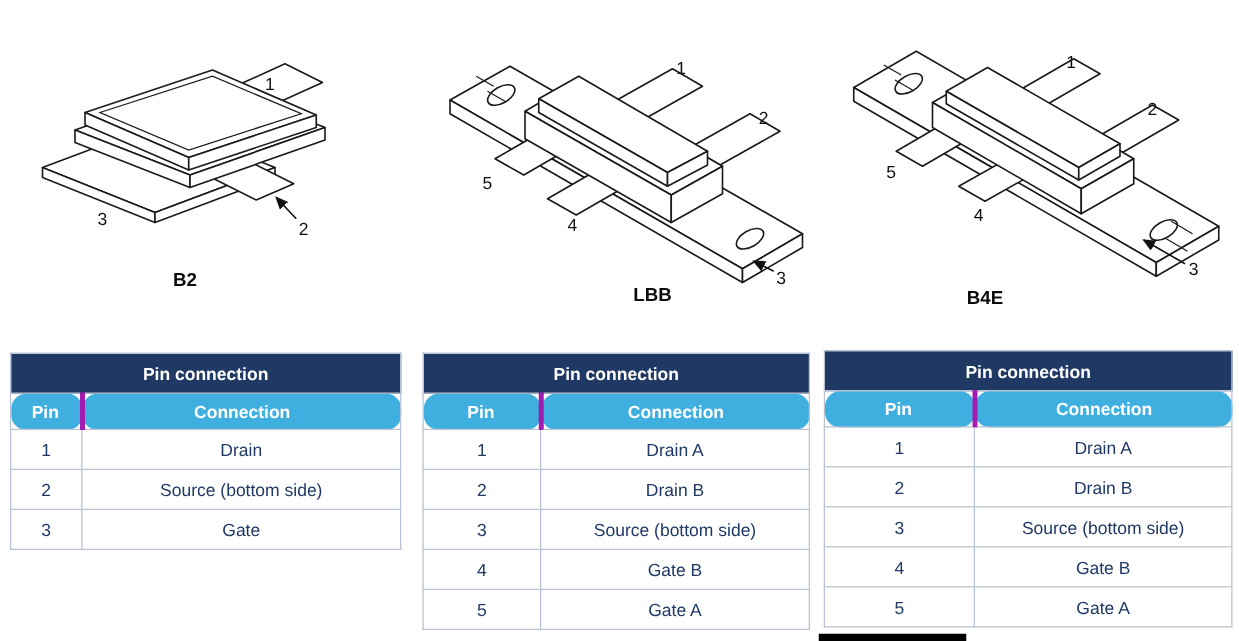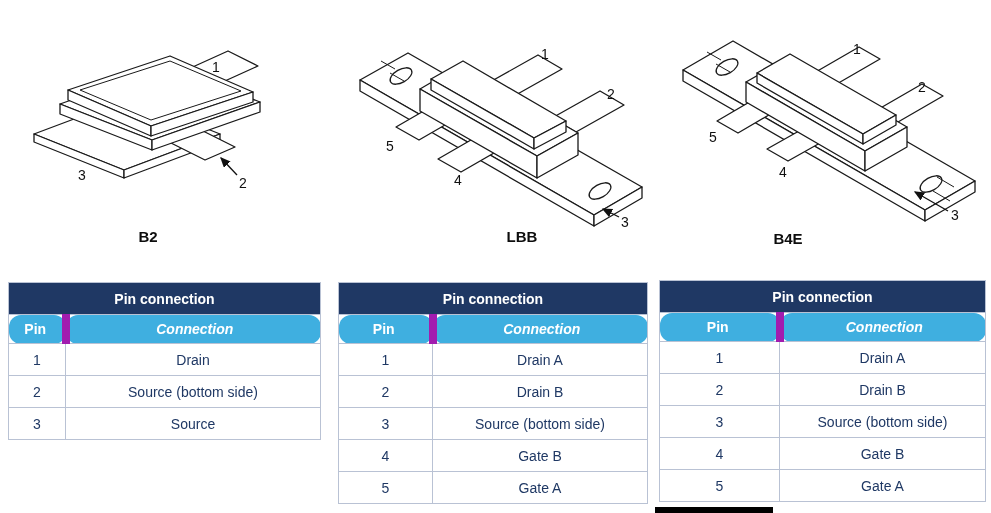--- a/index.html
+++ b/index.html
@@ -48,21 +48,21 @@
     margin-left: 11px;
   }
   .pin-table .t-sub th {
     background: var(--subheader-blue, #3fafe0);
     color: #ffffff;
     font-size: 14px;
     font-weight: bold;
     height: 29px;
     border-radius: 12px;
   }
-  .pin-table .t-sub th + th { border-left: 8px solid #a21caf; font-style: italic; }
+  .pin-table .t-sub th + th { border-left: 4px solid #a21caf; }
   .pin-table td {
     height: 32px;
     text-align: center;
     font-size: 14px;
     color: var(--cell-text, #1f3864);
   }
   .bottom-bar { position: absolute; background: #000000; }
 </style>
 </head>
 <body>
@@ -95,21 +95,21 @@
       <polygon class="f" points="48,60 131,96 131,106 48,70"></polygon>
       <polygon class="f" points="131,96 233,62 233,72 131,106"></polygon>
       <polygon class="nf" points="60,60 150,31 221,61 131,90"></polygon>
     </g>
     <line class="arrow" x1="217" y1="145" x2="201" y2="128" marker-end="url(#ah-b2)"></line>
   </svg>
   <span class="pin-label" style="left:192px; top:30px">1</span>
   <span class="pin-label" style="left:219px; top:146px">2</span>
   <span class="pin-label" style="left:58px;  top:138px">3</span>
 </div>
-<div class="pkg-caption" style="left:98px; top:228px">B2</div>
+<div class="pkg-caption" style="left:98px; top:216px">B2</div>
 
 <div class="drawing" style="left:340px; top:25px; width:320px; height:210px">
   <svg width="320" height="210" viewBox="0 0 320 210">
     <defs>
       <marker id="ah-lbb" markerWidth="9" markerHeight="9" refX="7" refY="3.5" orient="auto">
         <path d="M0,0 L8,3.5 L0,7 Z" fill="#111"></path>
       </marker>
     </defs>
     <g>
       <polygon class="f" points="20,55 68,28 302,162 254,190"></polygon>
@@ -220,21 +220,21 @@
     <tr>
       <td>1</td>
       <td>Drain</td>
     </tr>
     <tr>
       <td>2</td>
       <td>Source (bottom side)</td>
     </tr>
     <tr>
       <td>3</td>
-      <td>Source</td>
+      <td>Gate</td>
     </tr>
   </tbody>
 </table>
 
 <table class="pin-table" style="left:338px; top:282px; width:310px">
   <colgroup>
       <col style="width:94px">
       <col>
     </colgroup>
   <thead>

